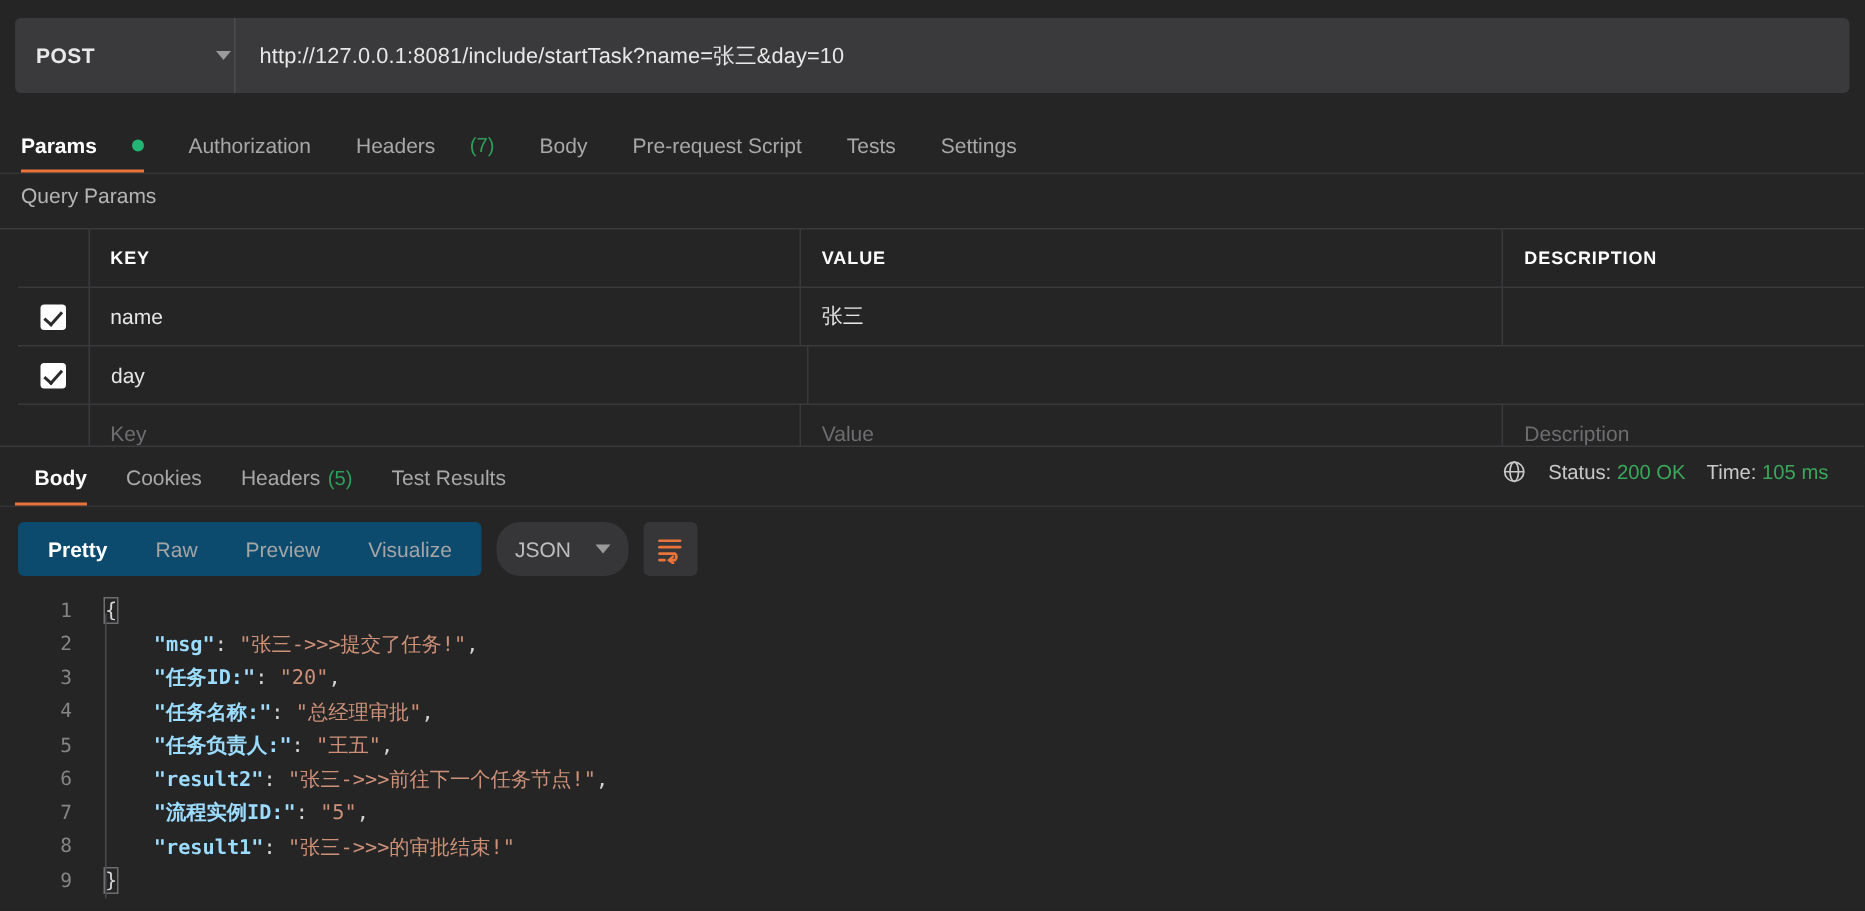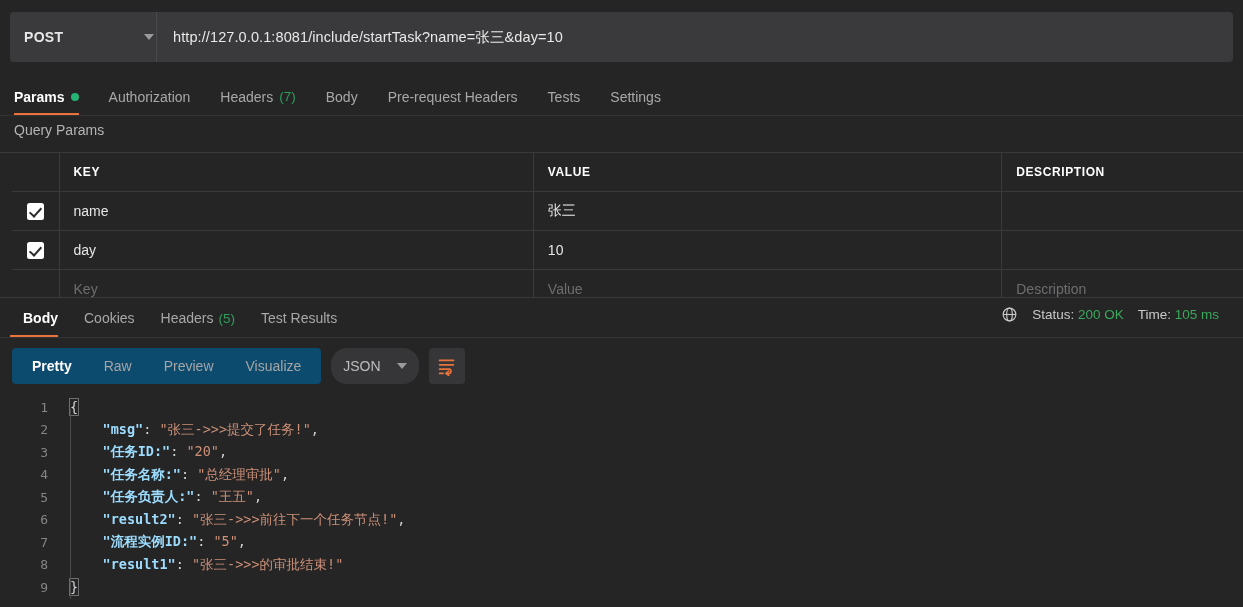--- a/index.html
+++ b/index.html
@@ -71,21 +71,21 @@
     width: 1243px; height: 38px;
     display: flex;
     align-items: flex-end;
     padding-left: 14px;
     border-bottom: 1px solid #333335;
   }
   .req-tab {
     position: relative;
     display: flex;
     align-items: center;
-    gap: 6px;
+    gap: 23px;
     height: 37px;
     padding: 0 15px;
     font-size: 14px;
     color: #a8a8a8;
     cursor: pointer;
     white-space: nowrap;
   }
   .req-tab:first-child { padding-left: 0; }
   .req-tab.active { color: #ffffff; font-weight: bold; }
   .req-tab.active::after {
@@ -325,21 +325,21 @@
       <span>Authorization</span>
     </div>
     <div class="req-tab">
       <span>Headers</span>
       <span class="count">(7)</span>
     </div>
     <div class="req-tab">
       <span>Body</span>
     </div>
     <div class="req-tab">
-      <span>Pre-request Headers</span>
+      <span>Pre-request Script</span>
     </div>
     <div class="req-tab">
       <span>Tests</span>
     </div>
     <div class="req-tab">
       <span>Settings</span>
     </div>
   </div>
 
   <div class="qp-title">Query Params</div>
@@ -360,21 +360,20 @@
       <div class="pcell c-key">name</div>
       <div class="pcell c-val">张三</div>
       <div class="pcell c-desc"></div>
     </div>
 
     <div class="prow data">
       <div class="pcell c-check">
         <span class="cbox"></span>
       </div>
       <div class="pcell c-key">day</div>
-      <div class="pcell c-val">10</div>
       <div class="pcell c-desc"></div>
     </div>
 
     <div class="prow empty">
       <div class="pcell c-check"></div>
       <div class="pcell c-key">Key</div>
       <div class="pcell c-val">Value</div>
       <div class="pcell c-desc">Description</div>
     </div>
 

